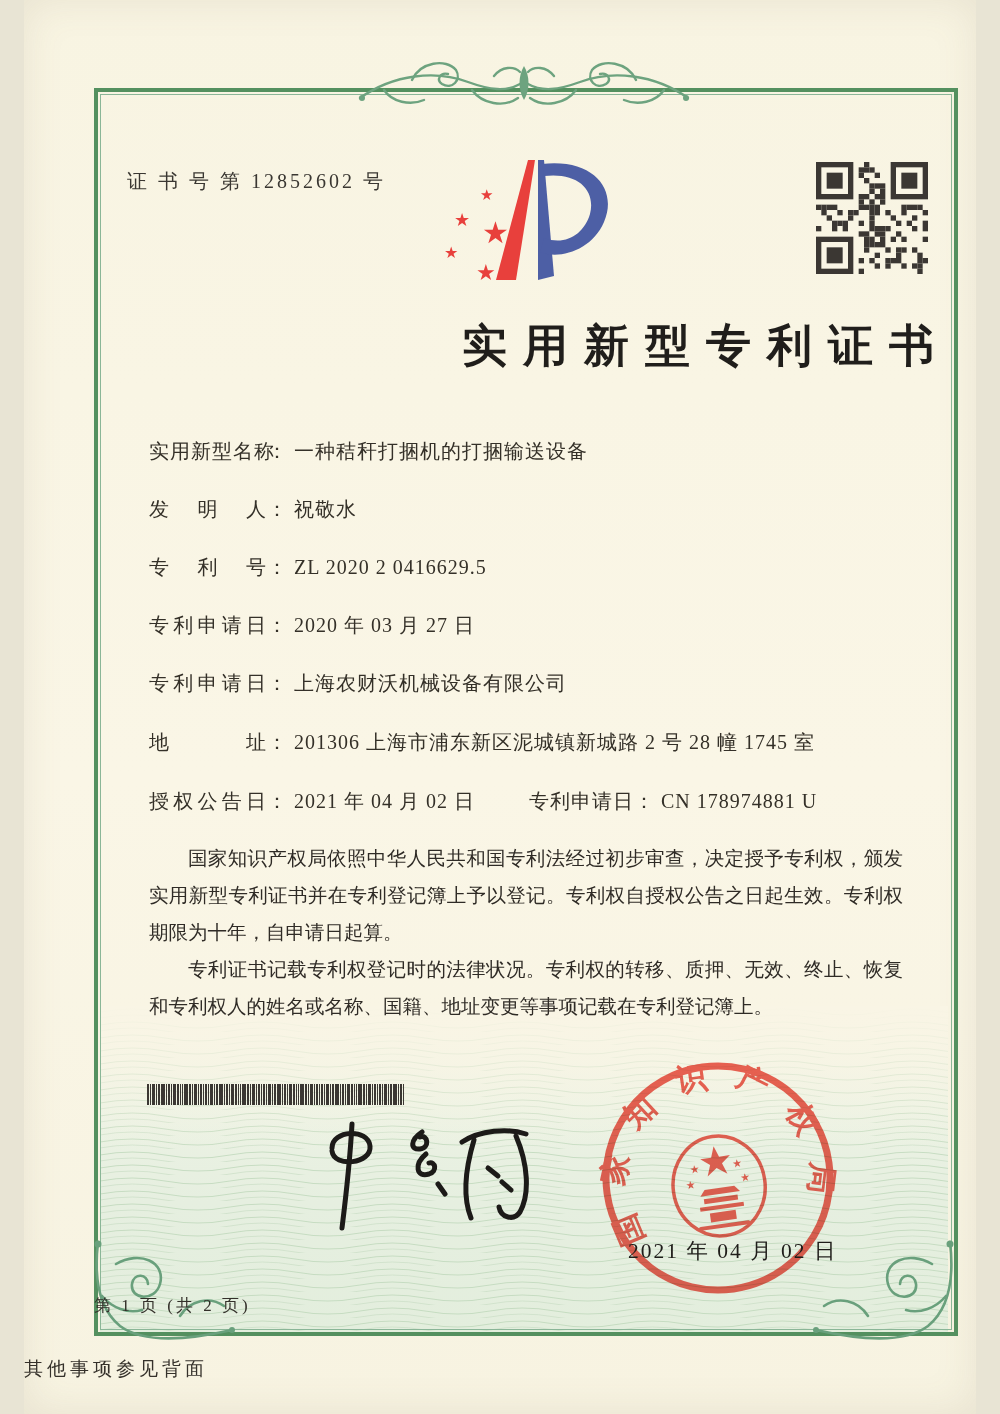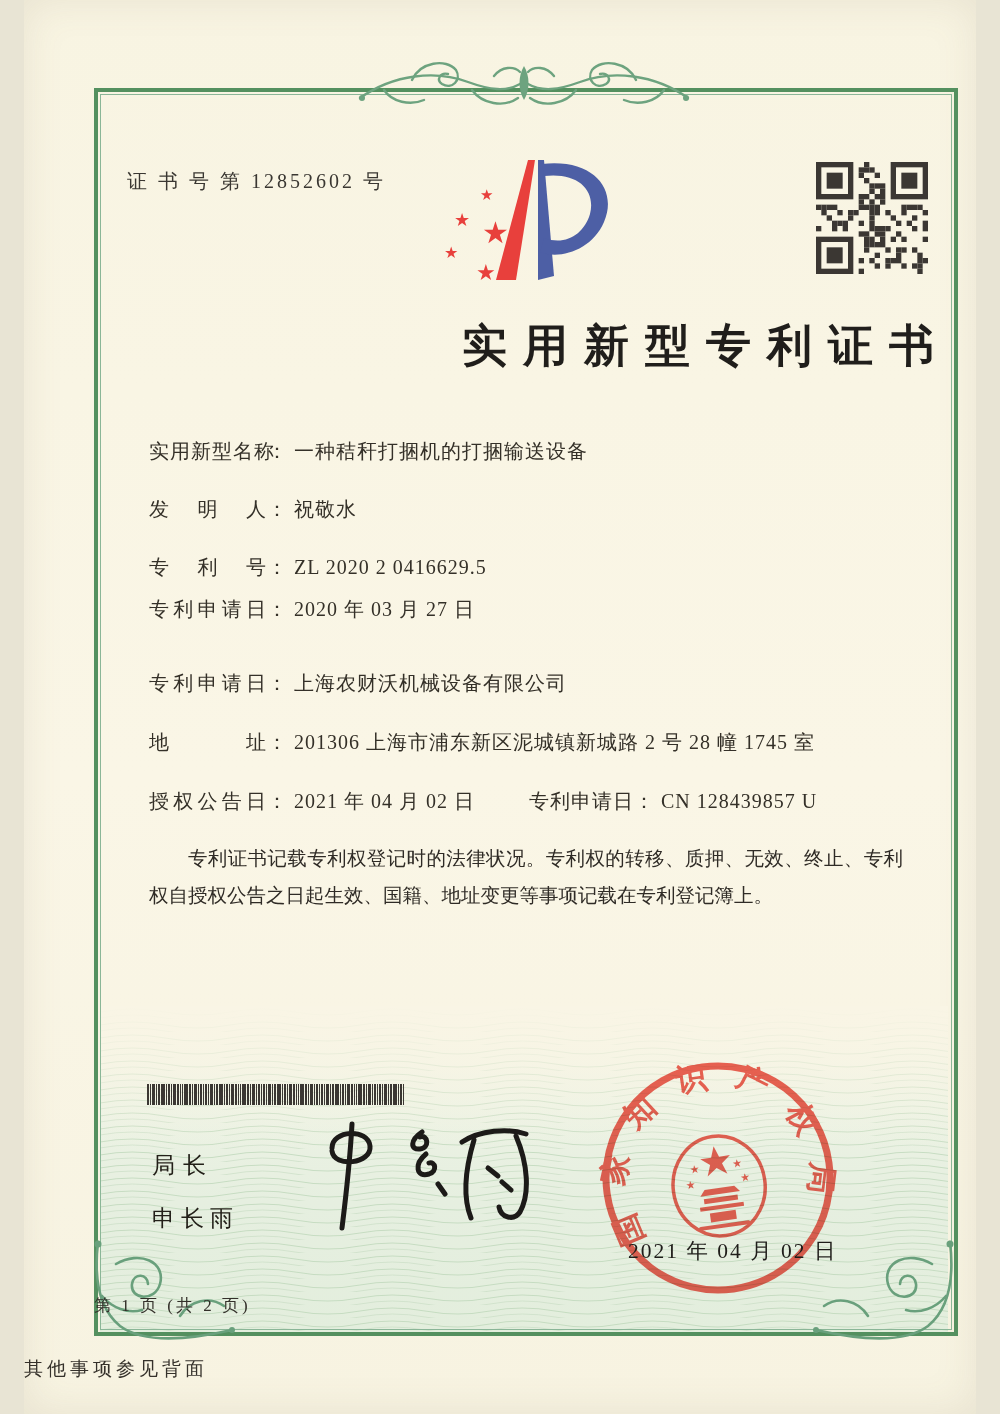--- a/index.html
+++ b/index.html
@@ -225,38 +225,39 @@
 
   <div class="row" style="top:438px">
     <span class="label">实用新型名称</span><span class="colon">：</span><span>一种秸秆打捆机的打捆输送设备</span>
   </div>
   <div class="row" style="top:496px">
     <span class="label">发明人</span><span class="colon">：</span><span>祝敬水</span>
   </div>
   <div class="row" style="top:554px">
     <span class="label">专利号</span><span class="colon">：</span><span>ZL 2020 2 0416629.5</span>
   </div>
-  <div class="row" style="top:596px">
+  <div class="row" style="top:612px">
     <span class="label">专利申请日</span><span class="colon">：</span><span>2020 年 03 月 27 日</span>
   </div>
   <div class="row" style="top:670px">
     <span class="label">专利申请日</span><span class="colon">：</span><span>上海农财沃机械设备有限公司</span>
   </div>
   <div class="row" style="top:729px">
     <span class="label">地址</span><span class="colon">：</span><span>201306 上海市浦东新区泥城镇新城路 2 号 28 幢 1745 室</span>
   </div>
   <div class="row" style="top:788px">
     <span class="label">授权公告日</span><span class="colon">：</span><span>2021 年 04 月 02 日</span>
     <span class="pair2">
-      <span>专利申请日</span><span class="colon">：</span><span>CN 128439857 U</span>
+      <span>专利申请日</span><span class="colon">：</span><span>CN 178974881 U</span>
     </span>
   </div>
 
   <div class="paras">
-    <p>专利证书记载专利权登记时的法律状况。专利权的转移、质押、无效、终止、专利权自授权公告之日起生效、国籍、地址变更等事项记载在专利登记簿上。</p>
+    <p>国家知识产权局依照中华人民共和国专利法经过初步审查，决定授予专利权，颁发实用新型专利证书并在专利登记簿上予以登记。专利权自授权公告之日起生效。专利权期限为十年，自申请日起算。</p>
+    <p>专利证书记载专利权登记时的法律状况。专利权的转移、质押、无效、终止、恢复和专利权人的姓名或名称、国籍、地址变更等事项记载在专利登记簿上。</p>
   </div>
 
   <svg id="bcsvg" class="barcode" viewBox="0 0 260 21" preserveAspectRatio="none">
       <rect x="0" y="0" width="2" height="21" fill="#3b3733"></rect>
       <rect x="3" y="0" width="1" height="21" fill="#3b3733"></rect>
       <rect x="5" y="0" width="3" height="21" fill="#3b3733"></rect>
       <rect x="9" y="0" width="1" height="21" fill="#3b3733"></rect>
       <rect x="11" y="0" width="2" height="21" fill="#3b3733"></rect>
       <rect x="14" y="0" width="4" height="21" fill="#3b3733"></rect>
       <rect x="19" y="0" width="1" height="21" fill="#3b3733"></rect>
@@ -337,24 +338,20 @@
       <rect x="235" y="0" width="1" height="21" fill="#3b3733"></rect>
       <rect x="237" y="0" width="3" height="21" fill="#3b3733"></rect>
       <rect x="241" y="0" width="1" height="21" fill="#3b3733"></rect>
       <rect x="243" y="0" width="2" height="21" fill="#3b3733"></rect>
       <rect x="246" y="0" width="4" height="21" fill="#3b3733"></rect>
       <rect x="251" y="0" width="1" height="21" fill="#3b3733"></rect>
       <rect x="253" y="0" width="2" height="21" fill="#3b3733"></rect>
       <rect x="256" y="0" width="1" height="21" fill="#3b3733"></rect>
     </svg>
 
-  <div class="signer">
-    <div>局长</div>
-    <div class="name">申长雨</div>
-  </div>
 
   <svg class="signature" viewBox="0 0 250 120">
     <g fill="none" stroke="#1c1a18" stroke-width="5" stroke-linecap="round">
       <path d="M30,30 C30,12 66,10 68,28 C70,46 32,50 30,33"></path>
       <path d="M50,6 C48,42 44,78 40,110"></path>
       <path d="M120,14 C108,22 108,32 118,31 C128,30 126,16 118,19"></path>
       <path d="M124,36 C112,46 114,60 127,56 C136,53 133,43 127,45"></path>
       <path d="M136,66 L143,76"></path>
       <path d="M160,24 C178,12 206,10 224,16"></path>
       <path d="M172,22 C163,52 161,80 169,100"></path>

